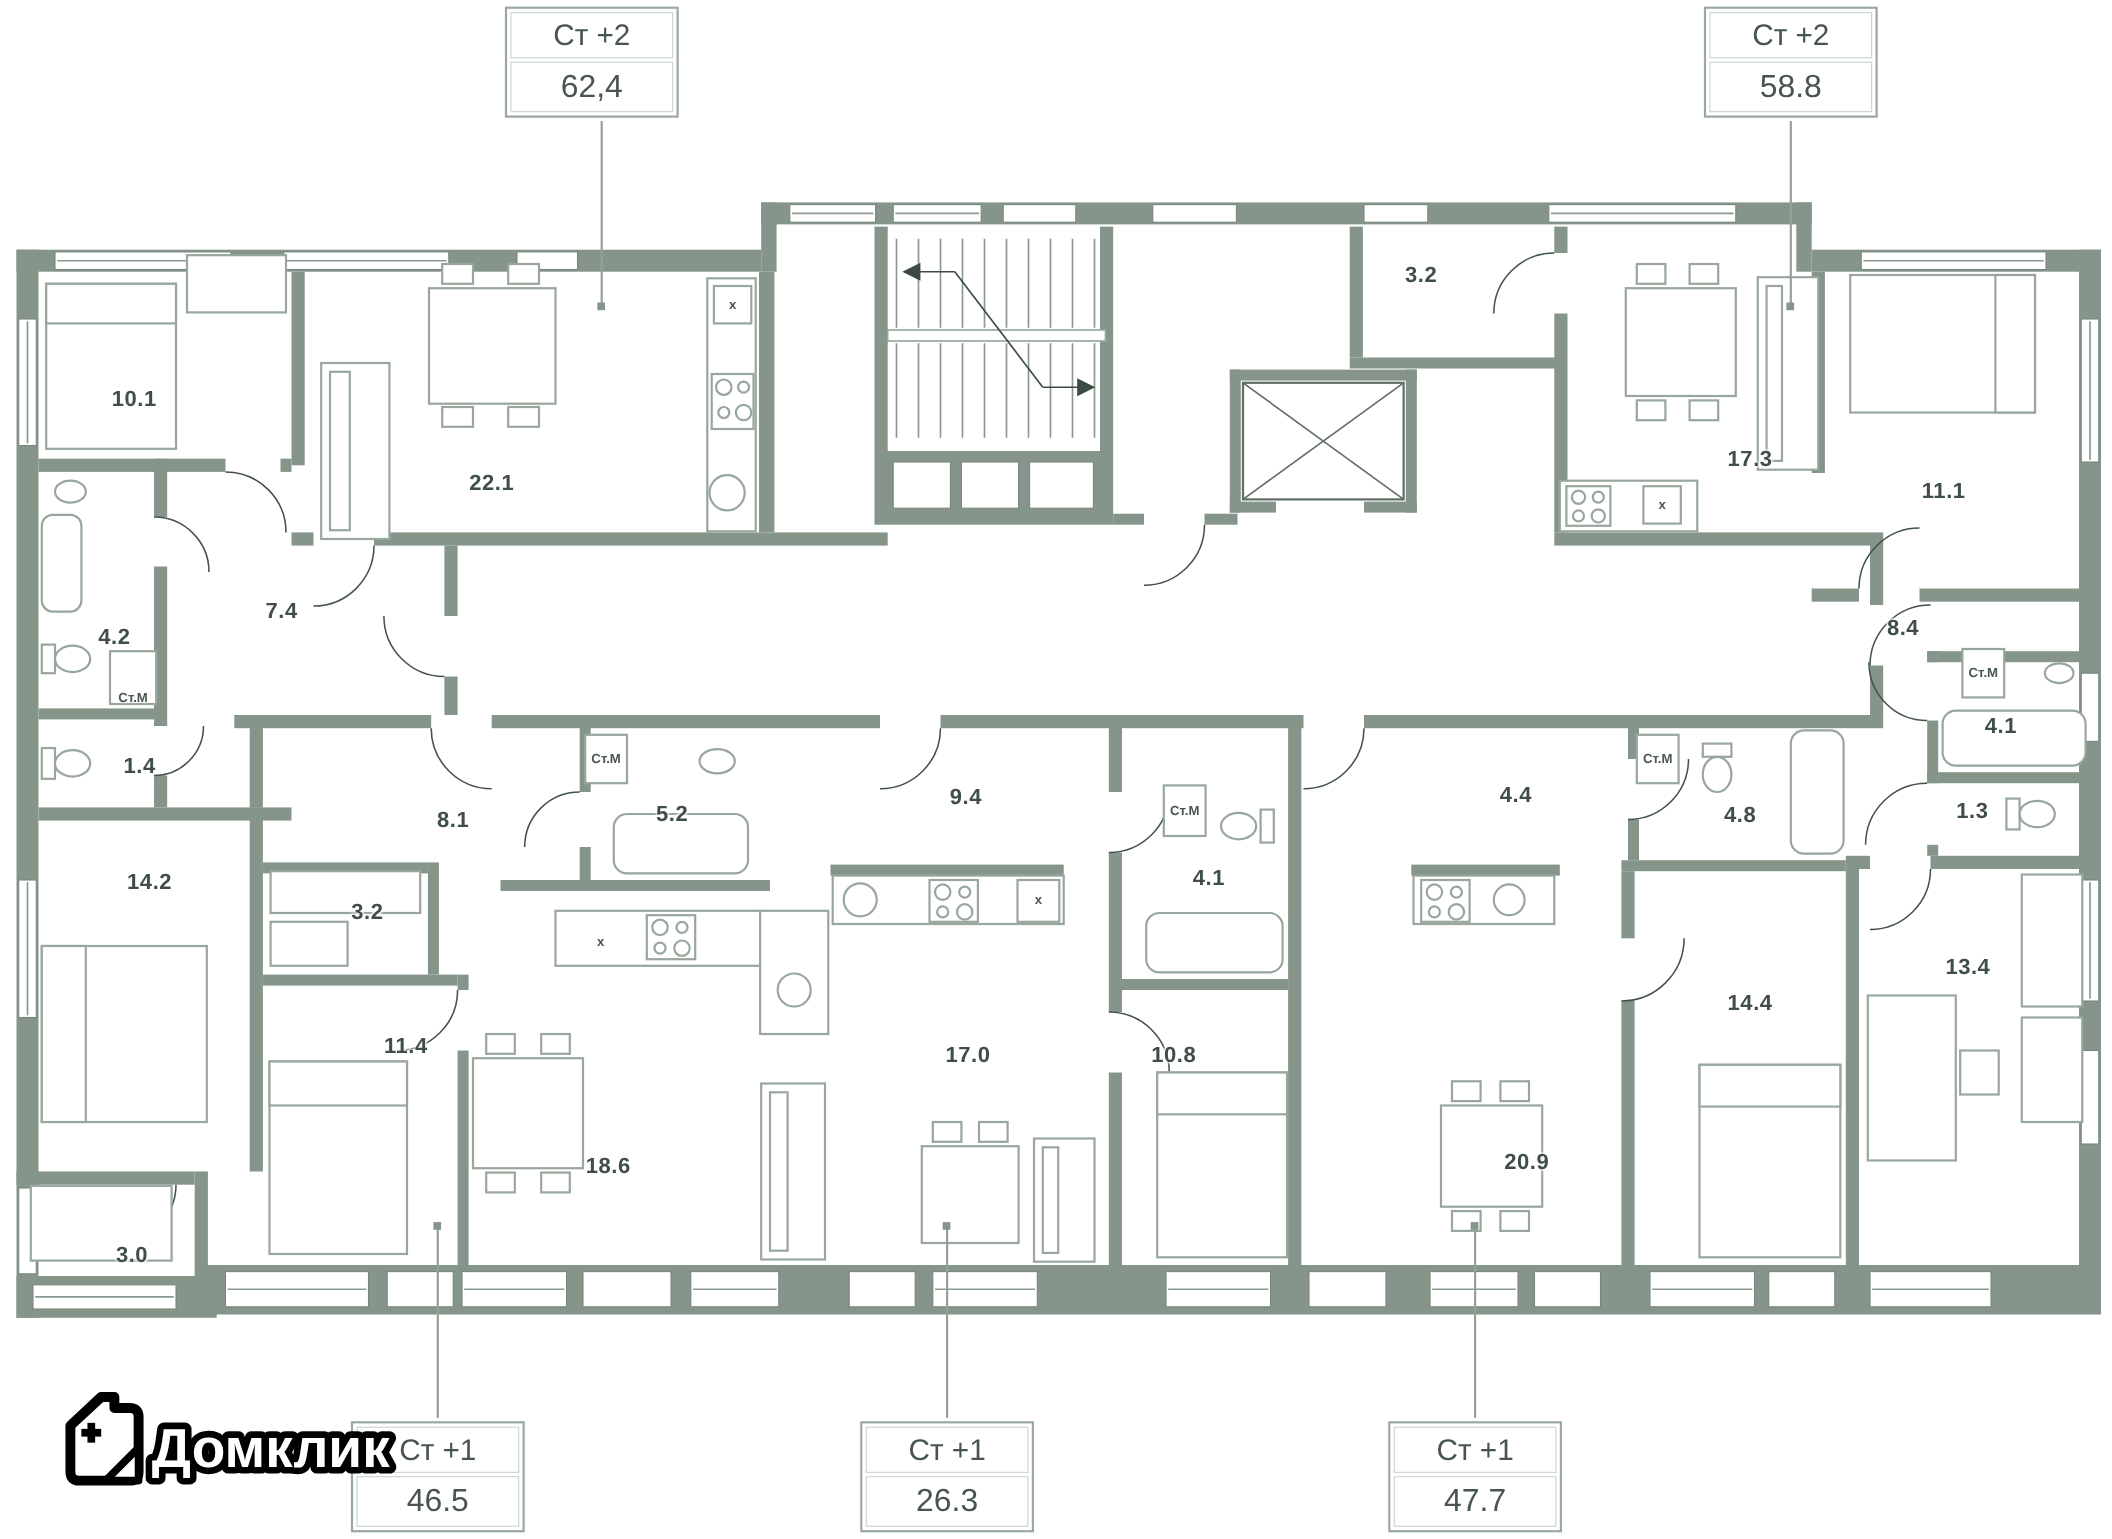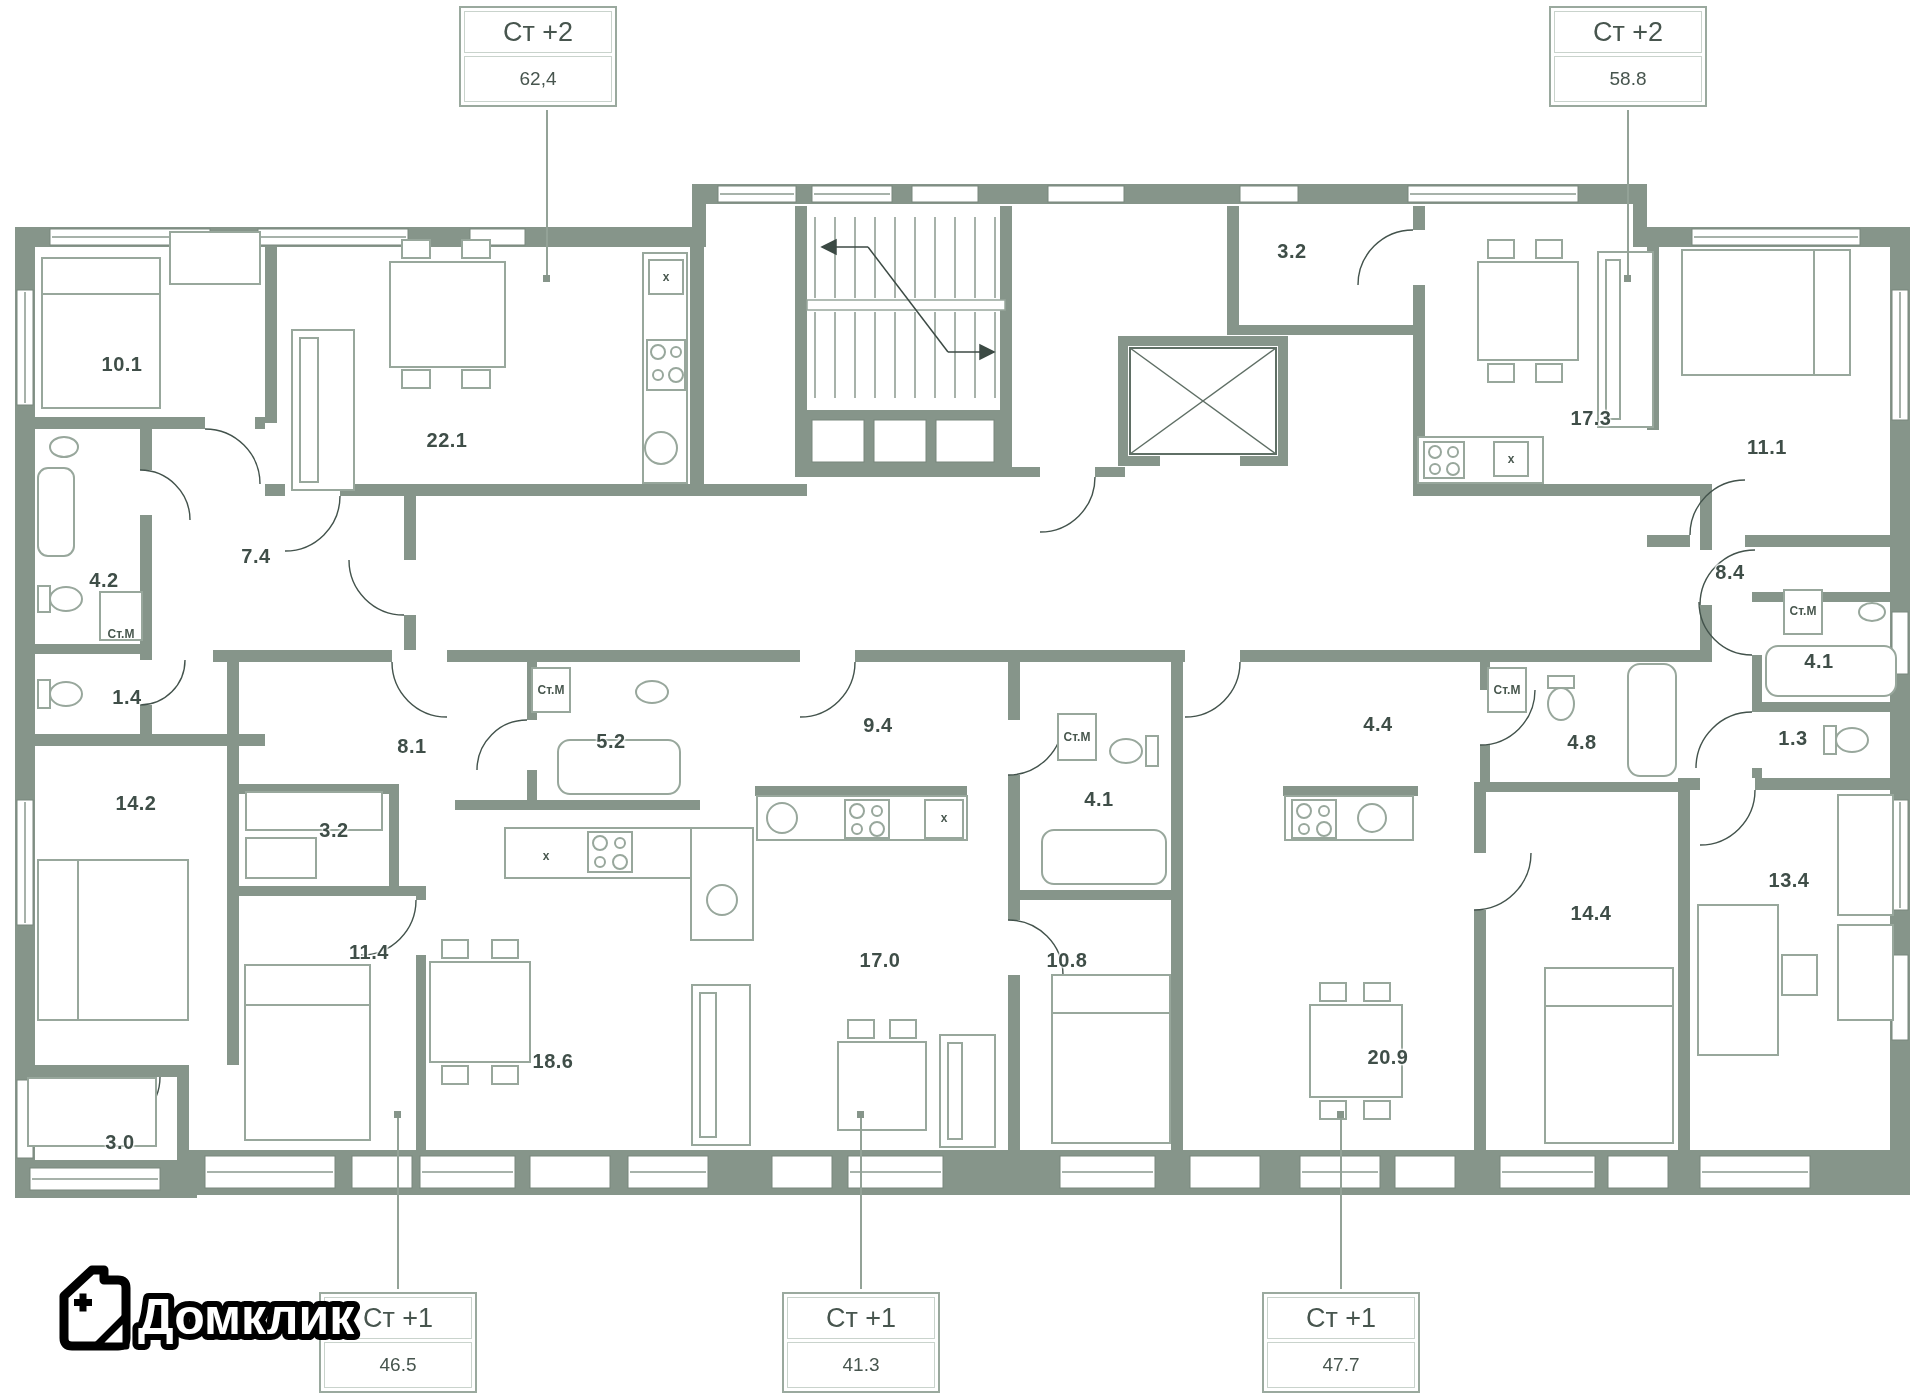--- a/index.html
+++ b/index.html
@@ -13,21 +13,21 @@
     text-shadow:0 0 2px #fff,0 0 3px #fff,1px 1px 2px #fff,-1px -1px 2px #fff;}
   .fixture-label{position:absolute;transform:translate(-50%,-50%);font-size:12px;font-weight:700;
     color:#49584f;white-space:nowrap;z-index:3;text-shadow:0 0 2px #fff,0 0 2px #fff;}
 
   
   .callout{position:absolute;width:148px;transform:translateX(-50%);background:#fff;
     border:2px solid #9aa99e;box-shadow:0 0 0 3px #fff;padding:3px;z-index:5;}
   .callout-cell{border:1px solid #c9d3cc;display:flex;align-items:center;justify-content:center;
     font-weight:400;color:#47554e;background:#fff;}
   .callout-title{height:40px;font-size:27px;margin-bottom:3px;}
-  .callout-value{height:44px;font-size:19px;}
+  .callout-value{height:44px;font-size:29px;}
   .leader{position:absolute;width:2px;background:#93a297;z-index:4;}
   .leader-dot{position:absolute;width:7px;height:7px;background:#86958a;z-index:4;}
 
   .watermark{position:absolute;left:52px;top:1258px;z-index:9;}
 </style>
 </head>
 <body>
 
 <div class="stage">
 
@@ -422,21 +422,21 @@
       <div class="callout" style="left: 1628px; top: 6px;">
         <div class="callout-cell callout-title">Ст +2</div>
         <div class="callout-cell callout-value">58.8</div>
       </div>
       <div class="callout" style="left: 398px; top: 1292px;">
         <div class="callout-cell callout-title">Ст +1</div>
         <div class="callout-cell callout-value">46.5</div>
       </div>
       <div class="callout" style="left: 861px; top: 1292px;">
         <div class="callout-cell callout-title">Ст +1</div>
-        <div class="callout-cell callout-value">41.3</div>
+        <div class="callout-cell callout-value">26.3</div>
       </div>
       <div class="callout" style="left: 1341px; top: 1292px;">
         <div class="callout-cell callout-title">Ст +1</div>
         <div class="callout-cell callout-value">47.7</div>
       </div>
     </div>
 
   <svg class="watermark" width="320" height="110" viewBox="0 0 320 110">
     <g>
       <path d="M12,38 L40,12 H52 V22 H66 Q74,22 74,30 V80 Q74,88 66,88 H20 Q12,88 12,80 Z" fill="#fff" stroke="#000" stroke-width="9" stroke-linejoin="round"></path>

